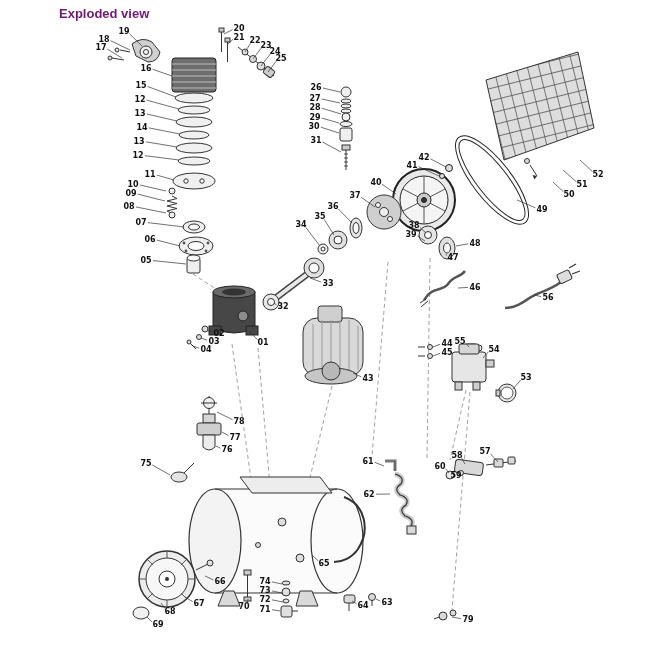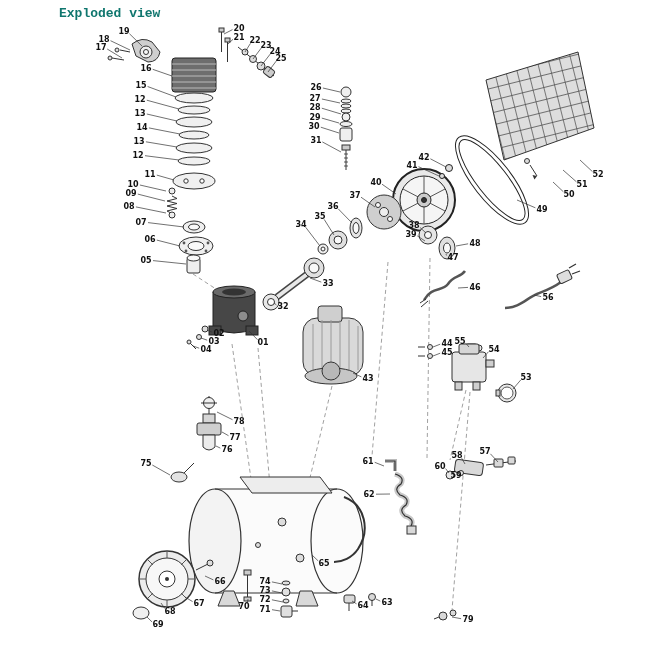--- a/index.html
+++ b/index.html
@@ -5,22 +5,22 @@
   html,body { margin:0; padding:0; background:#fff; }
   .page {
     position:relative;
     width:661px; height:661px;
     background:#ffffff;
     font-family:"Liberation Sans", sans-serif;
     overflow:hidden;
   }
   .page-title {
     position:absolute; left:59px; top:6px;
-    font-family:Liberation Mono, monospace;
-    font-weight:bold; font-size:13px; color:#0f766e;text-align:center;
+    font-family:Liberation Sans, sans-serif;
+    font-weight:bold; font-size:13px; color:#701a75;text-align:center;
   }
   svg { position:absolute; left:0; top:0; }
   #labels-layer text {
     font-family:"DejaVu Sans", sans-serif;
     font-size:8px; font-weight:600; fill:#111;
     text-anchor:middle;
   }
   #labels-layer line { stroke:#333; stroke-width:0.7; }
 </style>
 </head>

